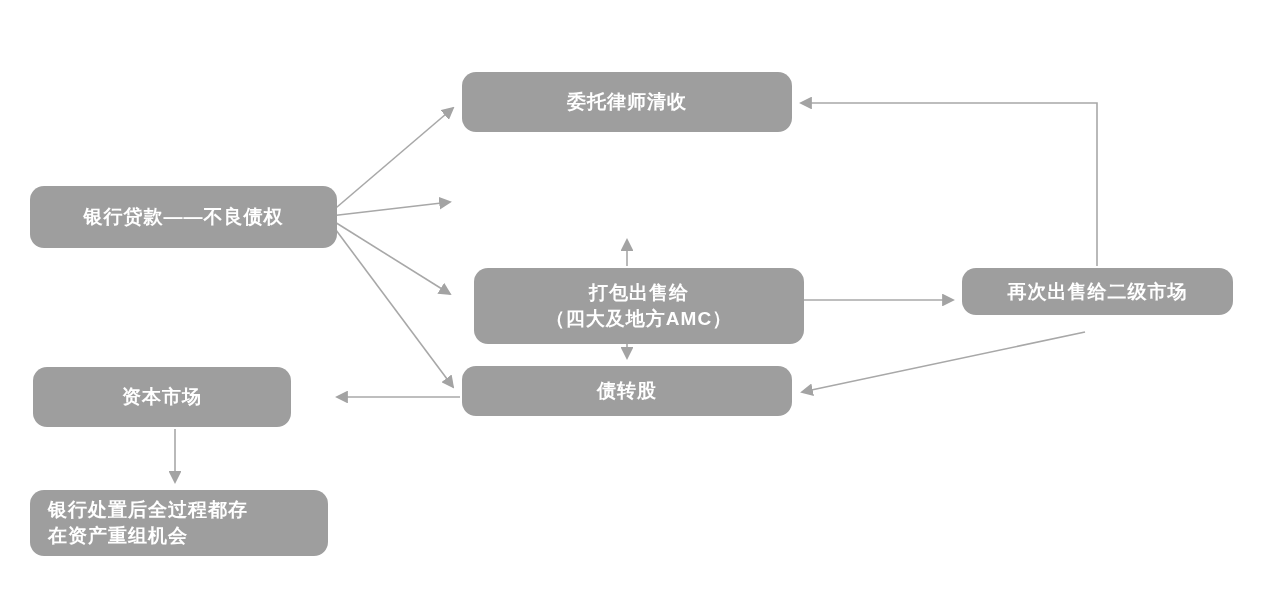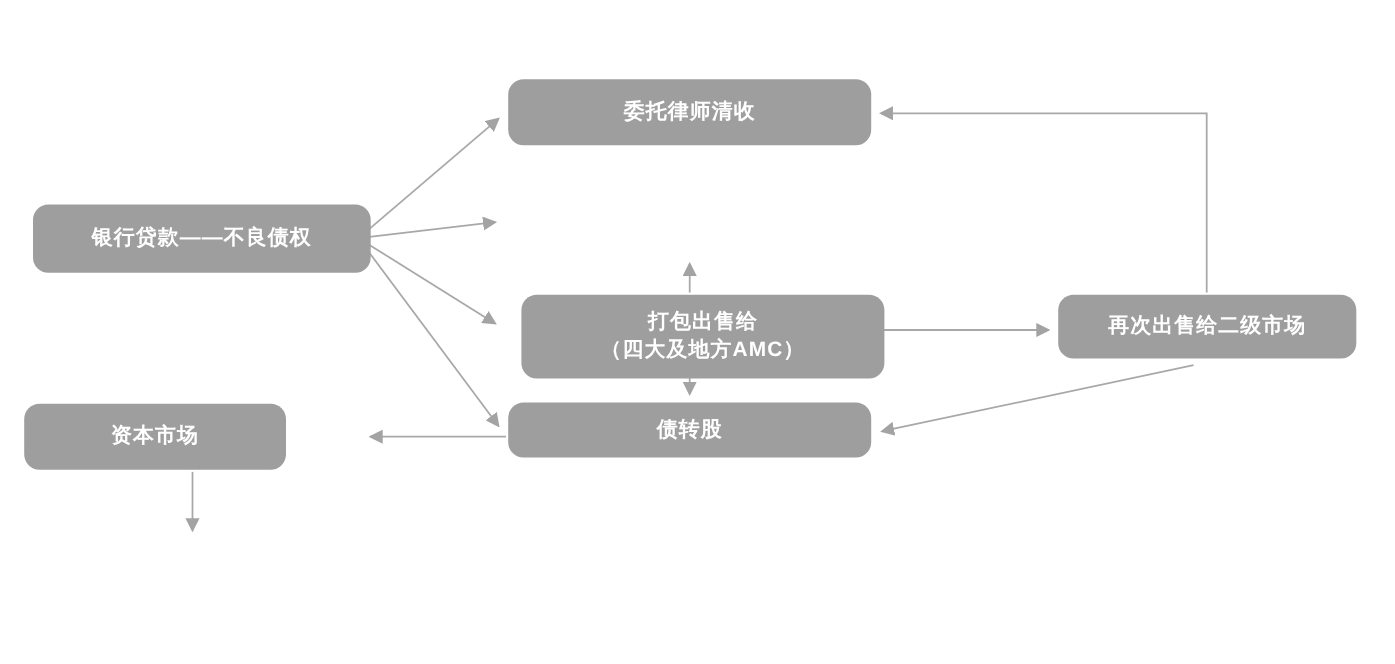--- a/index.html
+++ b/index.html
@@ -35,23 +35,23 @@
     font-weight: 600;
     line-height: 26px;
     letter-spacing: 1px;
     white-space: pre-line;
     box-sizing: border-box;
   }
   .n-bank-loan      { left: 30px;  top: 186px; width: 307px; height: 62px; }
   .n-lawyer         { left: 462px; top: 72px;  width: 330px; height: 60px; }
   .n-securitization { left: 462px; top: 172px; width: 330px; height: 60px; }
   .n-package        { left: 462px; top: 268px; width: 330px; height: 76px; margin-left: 12px; }
-  .n-resale         { left: 962px; top: 268px; width: 271px; height: 58px; }
+  .n-resale         { left: 962px; top: 268px; width: 271px; height: 47px; }
   .n-debt-equity    { left: 462px; top: 366px; width: 330px; height: 50px; }
-  .n-capital        { left: 22px;  top: 367px; width: 238px; height: 60px; }
+  .n-capital        { left: 33px;  top: 367px; width: 258px; height: 60px; }
   .n-restructure    {
     left: 30px;  top: 490px; width: 298px; height: 66px;
     justify-content: flex-start;
     text-align: left;
     padding-left: 18px;
     padding-right: 12px;
   }
   .edge {
     stroke: var(--edge-color, #a8a8a8);
     stroke-width: 1.6;
@@ -82,14 +82,16 @@
     <path class="edge" d="M175,429 L175,482" marker-end="url(#arrow)"></path>
   </svg>
 
   <div class="node n-bank-loan">银行贷款——不良债权</div>
   <div class="node n-lawyer">委托律师清收</div>
   <div class="node n-package">打包出售给
 （四大及地方AMC）</div>
   <div class="node n-resale">再次出售给二级市场</div>
   <div class="node n-debt-equity">债转股</div>
   <div class="node n-capital">资本市场</div>
+  <div class="node n-restructure">银行处置后全过程都存
+在资产重组机会</div>
 
 </div>
 
 </body></html>

